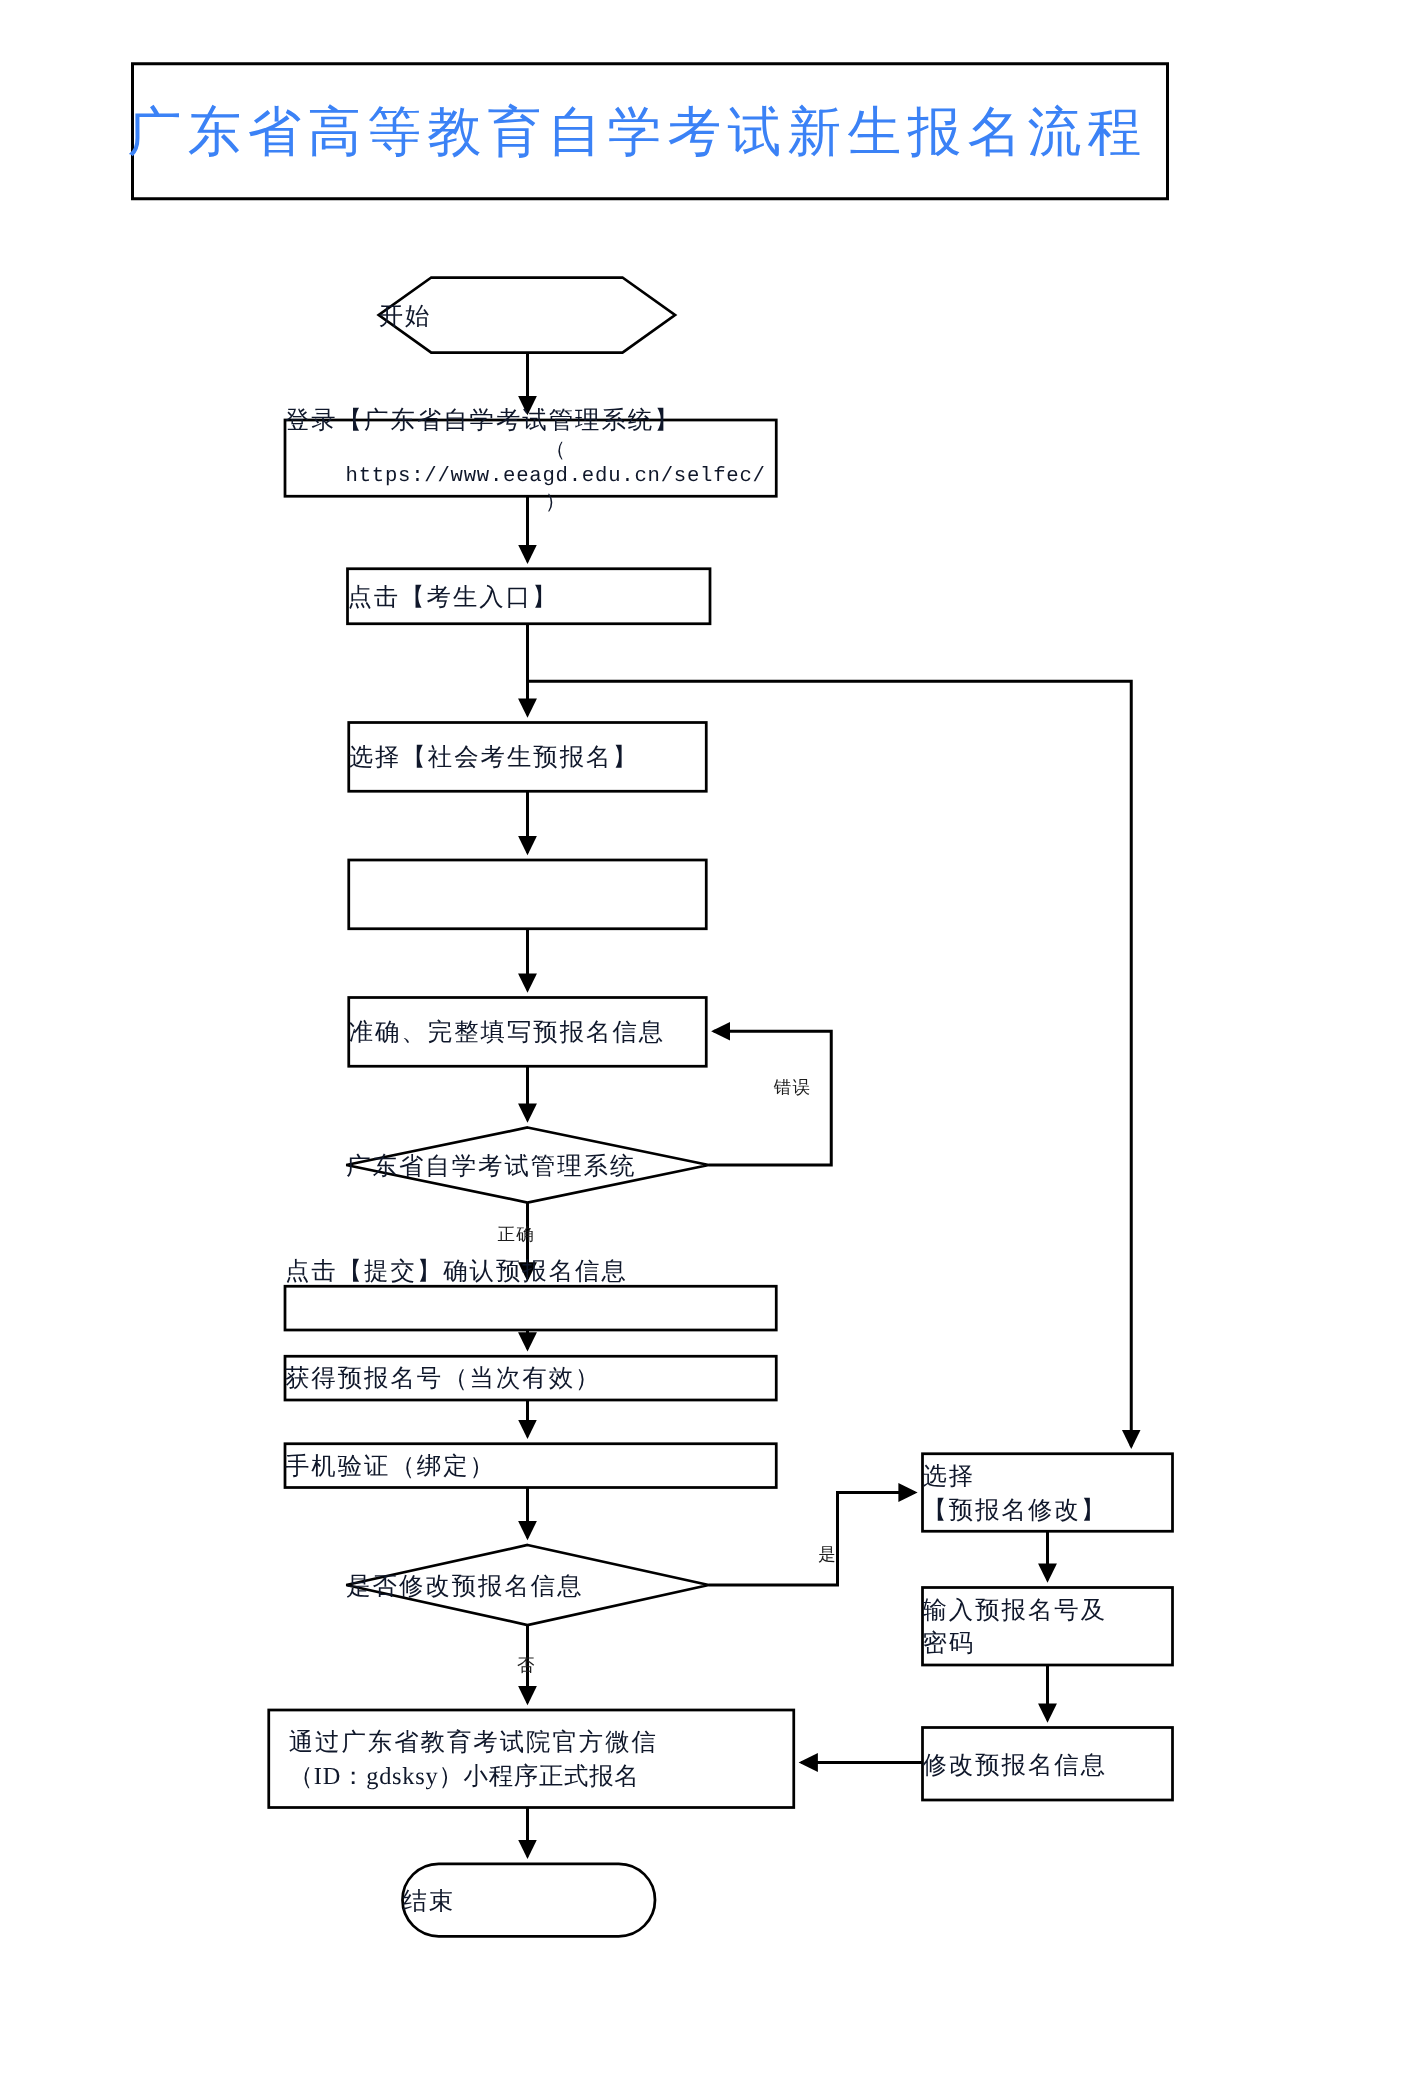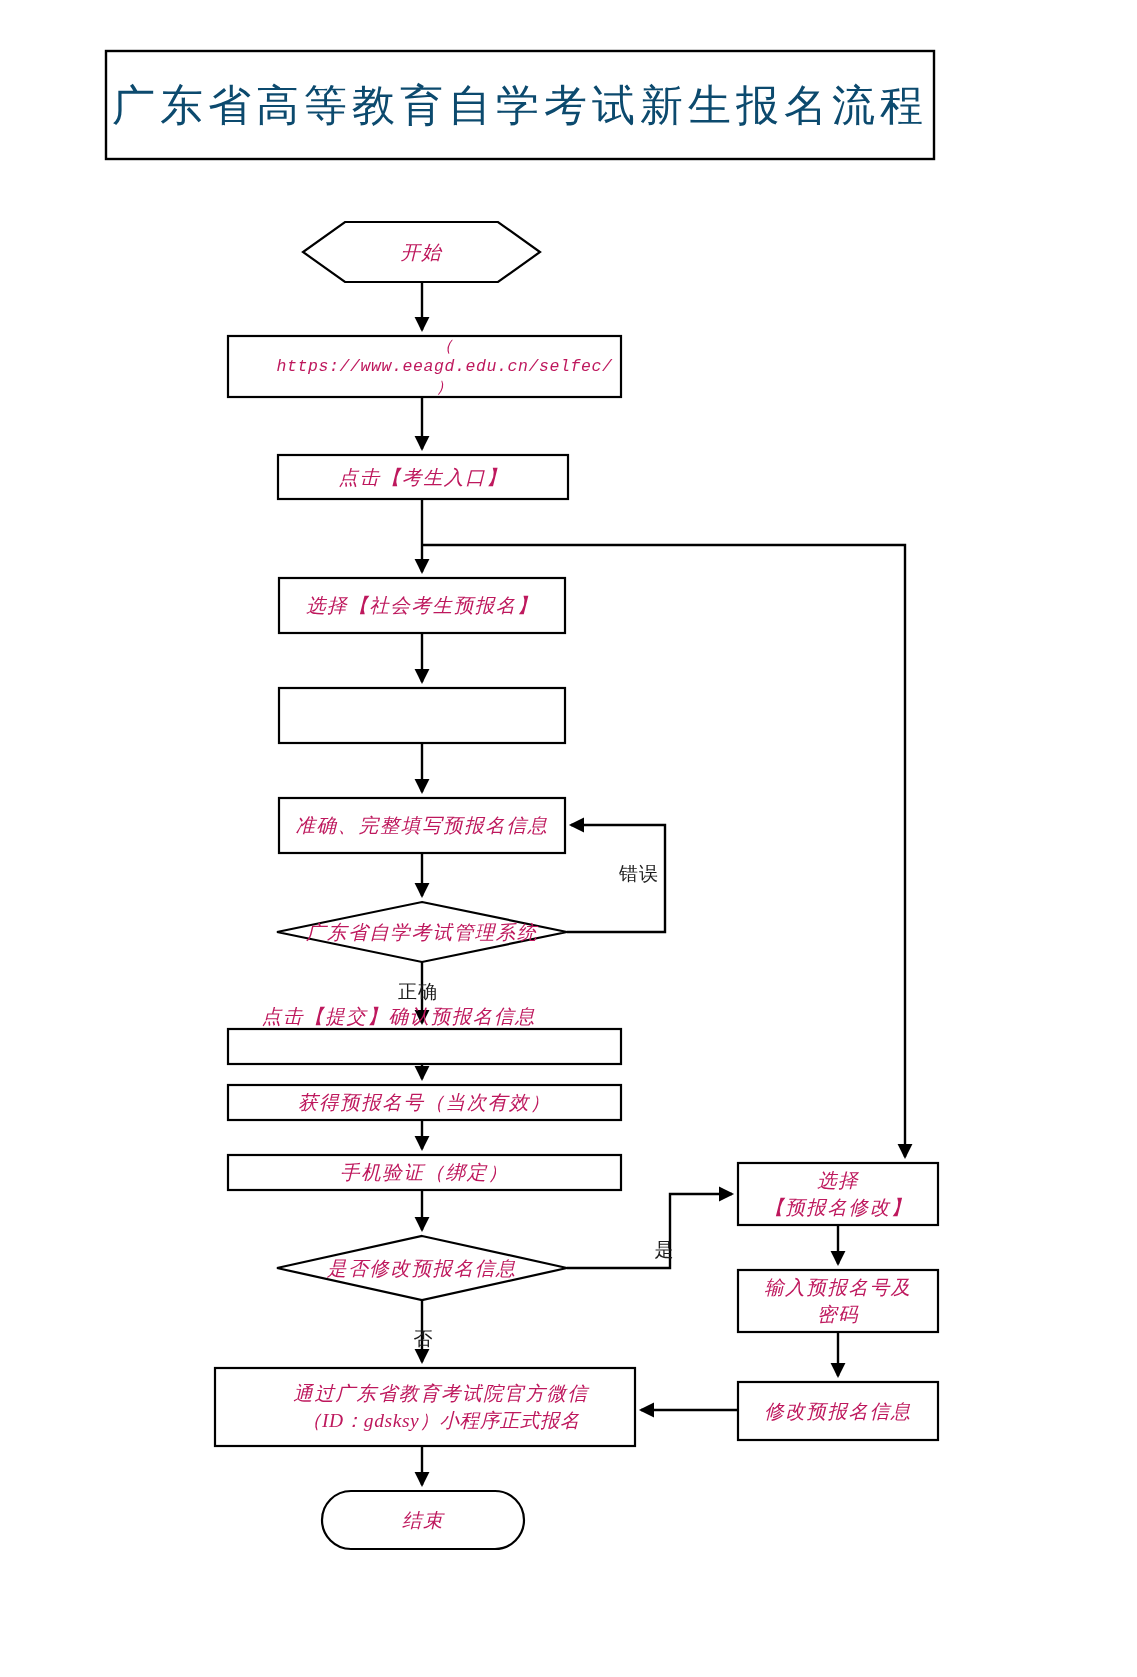--- a/index.html
+++ b/index.html
@@ -43,56 +43,55 @@
     fill: #000000;
     stroke: none;
   }
   .title-box {
     fill: #ffffff;
     stroke: #000000;
     stroke-width: 2.4;
   }
   .title-text {
     position: absolute;
-    left: 110px;
+    left: 100px;
     top: 52px;
     width: 820px;
     height: 108px;
     display: flex;
     align-items: center;
     justify-content: center;
     font-size: 43px;
     letter-spacing: 5px;
-    color: #0c4a6e;
+    color: #3b82f6;
     font-family: "Liberation Serif", "DejaVu Serif", serif;
   }
   .node-text {
     position: absolute;
     display: flex;
     flex-direction: column;
-    align-items: center;
+    align-items: flex-start;
     justify-content: center;
     text-align: center;
     font-size: 19.5px;
     letter-spacing: 1.6px;
-    color: #be185d;
-    font-style: italic;
+    color: #0f172a;
   }
   .node-text .line2 {
     letter-spacing: 0.6px;
   }
   .mono {
     font-family: "Liberation Mono", "DejaVu Sans Mono", monospace;
     font-size: 16.5px;
     letter-spacing: 0px;
     padding-left: 40px;
   }
   .edge-label {
     position: absolute;
-    font-size: 19px;
+    font-size: 14px;
     letter-spacing: 1px;
     color: #1d1d1d;
     white-space: nowrap;
   }
   .edge-label.vertical {
     writing-mode: vertical-rl;
     text-orientation: upright;
     letter-spacing: 0px;
   }
 </style>
@@ -179,20 +178,21 @@
     <line class="conn" x1="422" y1="1446" x2="422" y2="1485" marker-end="url(#ah)"></line>
   </svg>
 
   <div class="title-text">广东省高等教育自学考试新生报名流程</div>
 
   <div class="node-text" style="left:303px; top:222px; width:237px; height:60px;">
     <span>开始</span>
   </div>
 
   <div class="node-text" style="left:228px; top:336px; width:393px; height:61px;">
+    <span>登录【广东省自学考试管理系统】</span>
     <span class="mono line2">（ https://www.eeagd.edu.cn/selfec/ ）</span>
   </div>
 
   <div class="node-text" style="left:278px; top:455px; width:290px; height:44px;">
     <span>点击【考生入口】</span>
   </div>
 
   <div class="node-text" style="left:279px; top:578px; width:286px; height:55px;">
     <span>选择【社会考生预报名】</span>
   </div>

